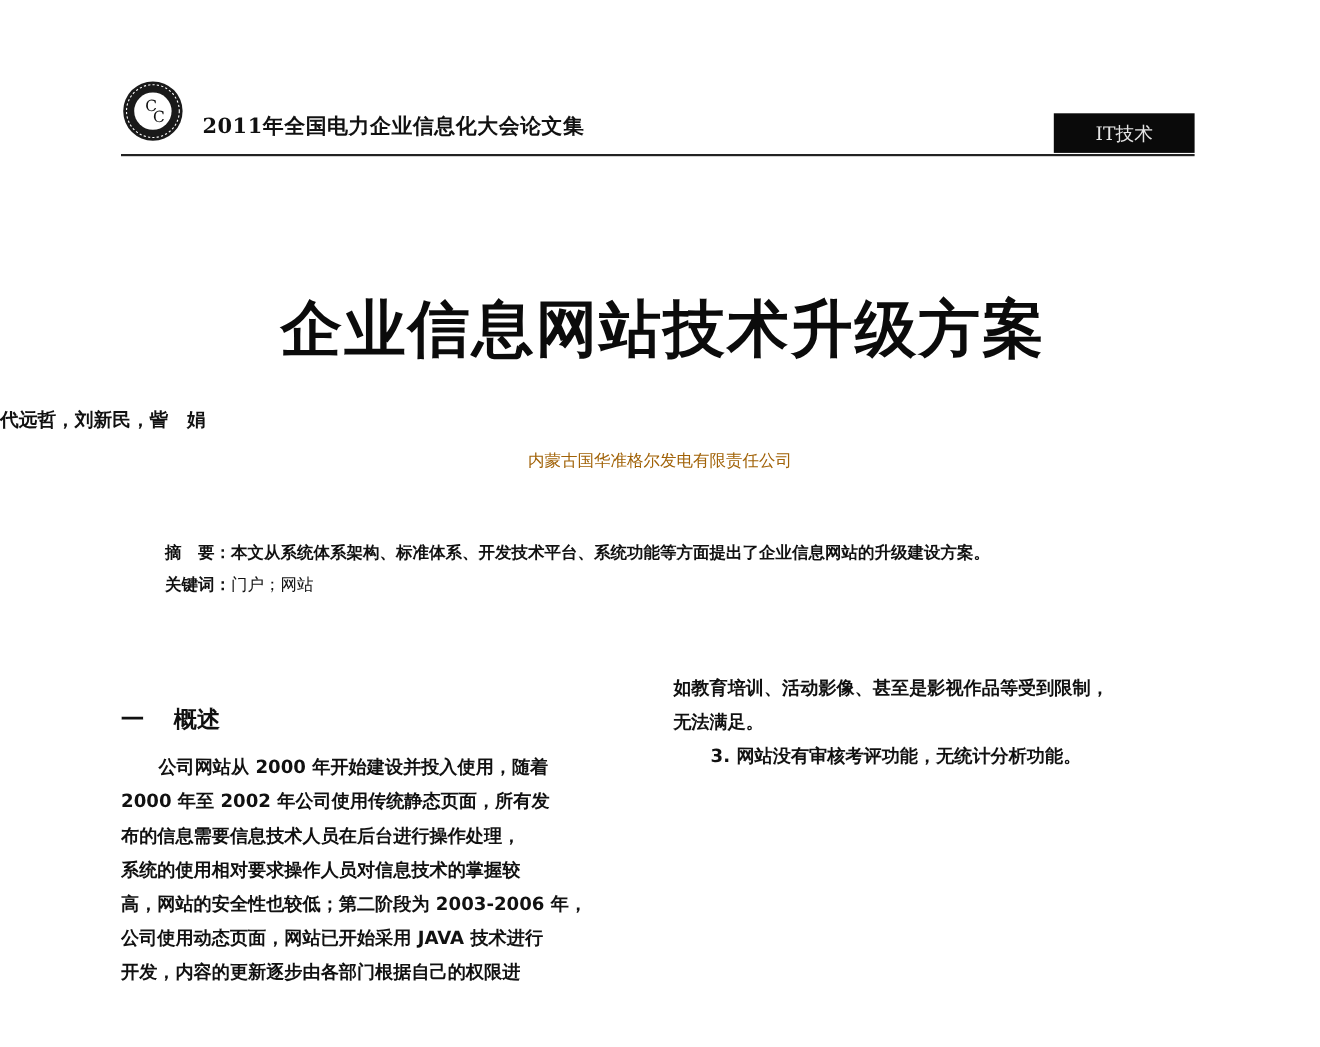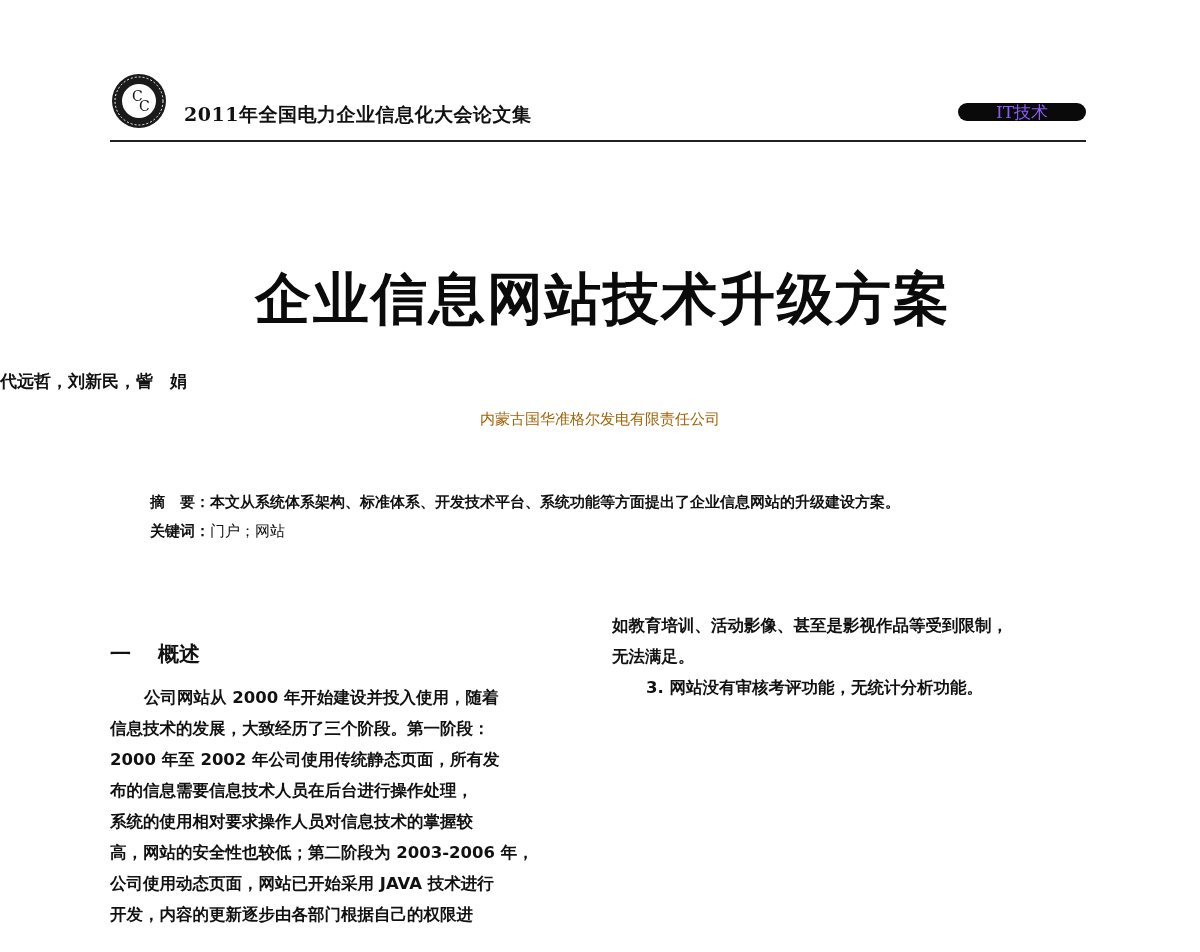--- a/index.html
+++ b/index.html
@@ -13,24 +13,24 @@
   }
   .logo {
     position: absolute; left: 0; top: 4px; width: 58px; height: 58px;
   }
   .conf-title {
     position: absolute; left: 74px; top: 34px;
     font-family: "DejaVu Serif", serif; font-weight: bold;
     font-size: 19px; letter-spacing: 0.5px; color: #111;
   }
   .section-tag {
-    position: absolute; right: 0; top: 35px; width: 128px; height: 18px;
-    background: #0a0a0a; color: #8b5cf6;
+    position: absolute; right: 0; top: 35px; width: 128px; height: 36px;
+    background: #0a0a0a; color: #e5e5e5;
     font-family: "DejaVu Serif", serif; font-size: 17px;
-    display: flex; align-items: center; justify-content: center; border-radius: 10px;
+    display: flex; align-items: center; justify-content: center;
   }
   .header-rule {
     position: absolute; left: 0; top: 72px; width: 976px; height: 2px;
     background: #222;
   }
   .paper-title {
     position: absolute; left: 3px; width: 1200px; top: 262px;
     text-align: center; font-family: "DejaVu Serif", serif;
     font-weight: bold; font-size: 56px; letter-spacing: 2px; color: #0b0b0b;
   }
@@ -97,21 +97,20 @@
   </div>
 </div>
 
 <div class="col col-left">
   <div class="sec-heading">
     <span class="sec-num">一</span>
     <span>概述</span>
   </div>
   <div class="para">
     <span class="line indent">公司网站从 2000 年开始建设并投入使用，随着</span>
-    <span class="line">信息技术的发展，大致经历了三个阶段。第一阶段：</span>
     <span class="line">2000 年至 2002 年公司使用传统静态页面，所有发</span>
     <span class="line">布的信息需要信息技术人员在后台进行操作处理，</span>
     <span class="line">系统的使用相对要求操作人员对信息技术的掌握较</span>
     <span class="line">高，网站的安全性也较低；第二阶段为 2003-2006 年，</span>
     <span class="line">公司使用动态页面，网站已开始采用 JAVA 技术进行</span>
     <span class="line">开发，内容的更新逐步由各部门根据自己的权限进</span>
   </div>
 </div>
 
 <div class="col col-right">

